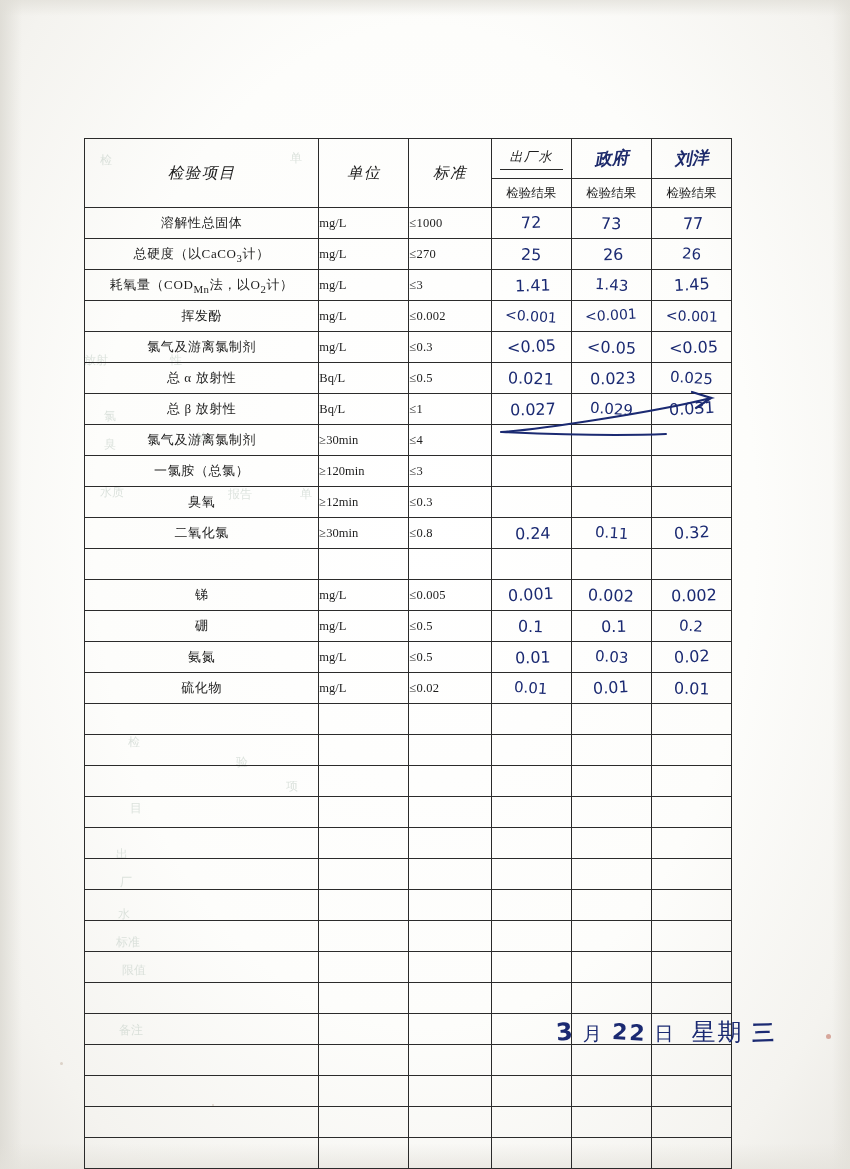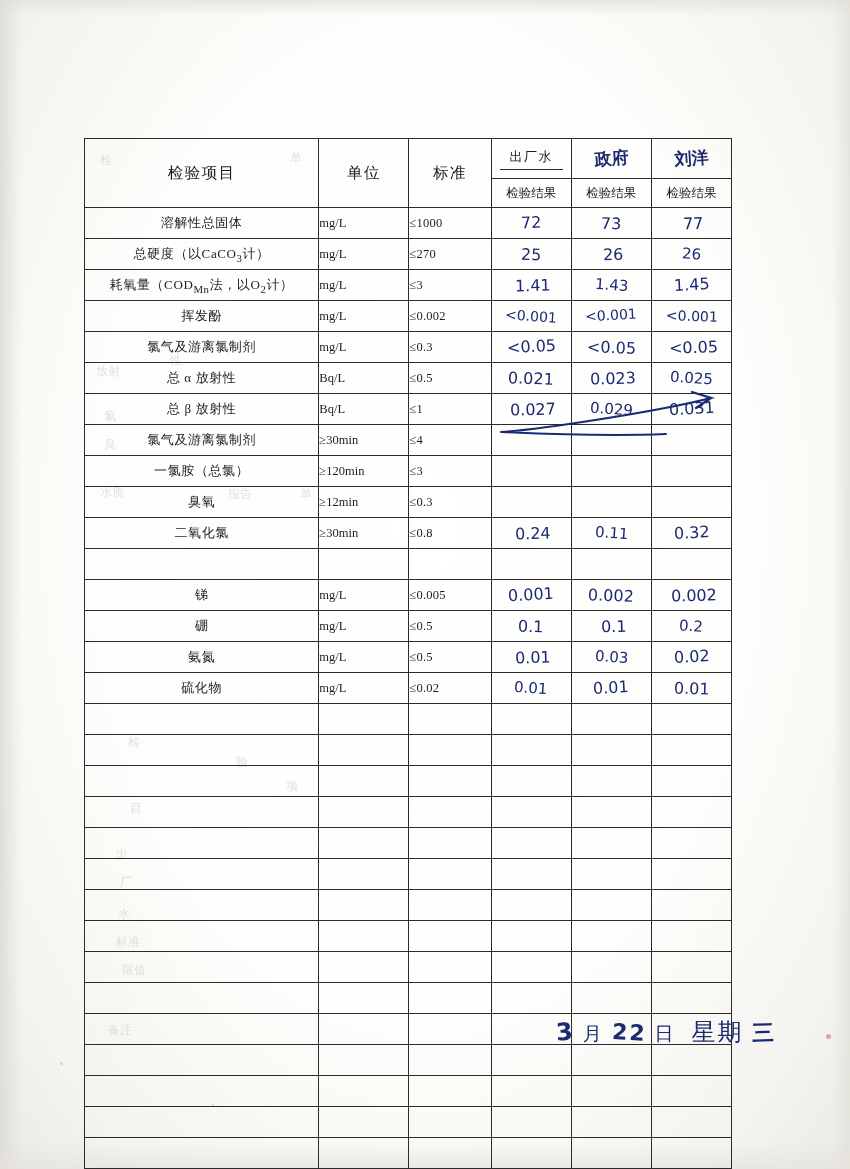--- a/index.html
+++ b/index.html
@@ -71,20 +71,21 @@
   col.c-unit  { width: 90px;  }
   col.c-std   { width: 82px;  }
   col.c-res   { width: 80px;  }
 
   .hdr-main {
     height: 39px;
     text-align: center;
     font-size: 15.5px;
     letter-spacing: 1.5px;
     vertical-align: middle;
+    font-style: italic;
   }
   .hdr-sub {
     height: 28px;
     text-align: center;
     font-size: 12.5px;
     vertical-align: middle;
   }
   .srcname {
     display: block;
     font-size: 13px;
@@ -202,35 +203,35 @@
 <div class="scan-edge-right"></div>
 <div class="scan-edge-top"></div>
 <div class="scan-edge-bottom"></div>
 
 <div class="speck" style="left:826px;top:1034px;width:5px;height:5px;background:#c06a58;"></div>
 <div class="speck" style="left:60px;top:1062px;width:3px;height:3px;"></div>
 <div class="speck" style="left:212px;top:1104px;width:2px;height:2px;"></div>
 
 <div class="ghost" style="left:100px;top:152px;">检</div>
 <div class="ghost" style="left:290px;top:150px;">单</div>
-<div class="ghost" style="left:96px;top:352px;margin-top:11px;">放射</div>
+<div class="ghost" style="left:84px;top:352px;">放射</div>
 <div class="ghost" style="left:170px;top:352px;">性</div>
 <div class="ghost" style="left:100px;top:484px;">水质</div>
 <div class="ghost" style="left:228px;top:486px;">报告</div>
 <div class="ghost" style="left:300px;top:486px;">单</div>
 <div class="ghost" style="left:128px;top:734px;">检</div>
 <div class="ghost" style="left:236px;top:754px;">验</div>
 <div class="ghost" style="left:286px;top:778px;">项</div>
 <div class="ghost" style="left:130px;top:800px;">目</div>
 <div class="ghost" style="left:116px;top:846px;">出</div>
 <div class="ghost" style="left:120px;top:874px;">厂</div>
 <div class="ghost" style="left:118px;top:906px;">水</div>
 <div class="ghost" style="left:116px;top:934px;">标准</div>
 <div class="ghost" style="left:122px;top:962px;">限值</div>
-<div class="ghost" style="left:108px;top:1022px;">备注</div>
+<div class="ghost" style="left:119px;top:1022px;">备注</div>
 <div class="ghost" style="left:196px;top:430px;">检</div>
 <div class="ghost" style="left:104px;top:408px;">氯</div>
 <div class="ghost" style="left:104px;top:436px;">臭</div>
 
 <div class="sheet">
   <table class="report">
     <colgroup>
       <col class="c-item">
         <col class="c-unit">
         <col class="c-std">

